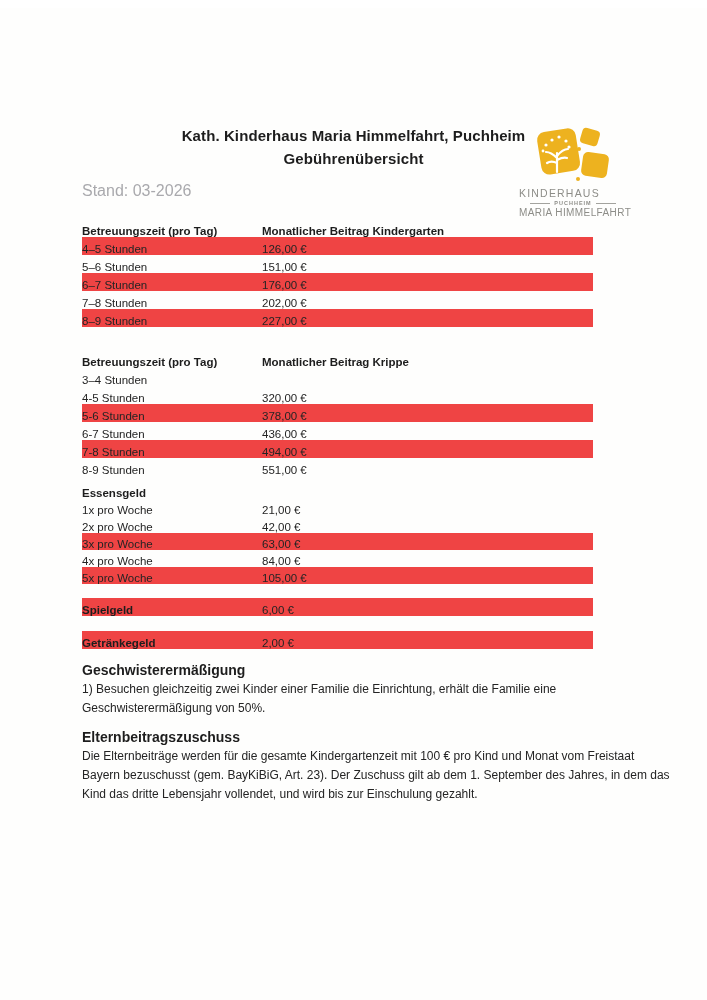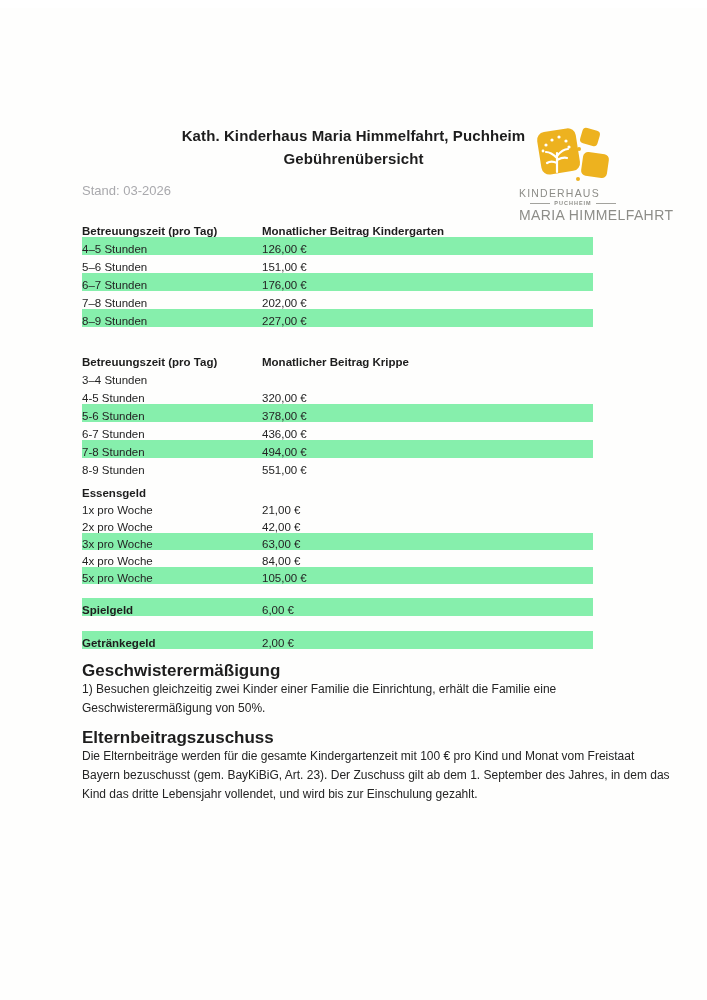--- a/index.html
+++ b/index.html
@@ -10,42 +10,42 @@
     font-family:"Liberation Sans", sans-serif; color:#222222;
   }
   
   .doc-title {
     position:absolute; top:116px; left:0; right:0;
     text-align:center; font-weight:bold; font-size:15px; line-height:23px;
     color:#1d1d1d; letter-spacing:0.1px;
   }
   .stand {
     position:absolute; left:82px; top:175px;
-    font-size:13px; line-height:16px; color:#a9a9ad;
+    font-size:16px; line-height:16px; color:#a9a9ad;
   }
   
   .logo { position:absolute; left:519px; top:116px; width:108px; text-align:left; }
   .logo svg { display:block; margin:0 auto; }
   .logo-name1 { font-size:10.5px; letter-spacing:1.2px; color:#8d8d88; margin-top:1px; }
   .logo-sub { display:flex; align-items:center; justify-content:center; gap:4px; margin-top:1px; }
   .logo-sub .ln { height:1px; width:20px; background:#a3a39e; }
   .logo-sub .txt { font-size:5.5px; letter-spacing:1px; color:#8d8d88; font-weight:bold; }
-  .logo-name2 { font-size:14px; letter-spacing:0.4px; color:#8d8d88; margin-top:1px; white-space:nowrap; }
+  .logo-name2 { font-size:10px; letter-spacing:0.4px; color:#8d8d88; margin-top:1px; white-space:nowrap; }
   
   .fee-table { position:absolute; left:82px; width:511px; }
   .row { display:flex; height:18px; align-items:flex-end; font-size:11.5px; color:#242424; }
   .h17 .row { height:17px; }
   .row.header { font-weight:bold; color:#1d1d1d; }
-  .row.striped { background:#86efac; }
+  .row.striped { background:#ef4444; }
   .row .c1 { width:180px; flex:0 0 180px; }
   .row .c2 { flex:1; }
   .row .bold { font-weight:bold; color:#1d1d1d; }
   
   .text-section { position:absolute; left:82px; width:560px; }
-  .section-heading { font-weight:bold; font-size:17px; line-height:19px; color:#1d1d1d; }
+  .section-heading { font-weight:bold; font-size:14px; line-height:19px; color:#1d1d1d; }
   .para-line { font-size:12px; line-height:19px; color:#242424; white-space:nowrap; }
 </style>
 </head>
 <body>
 
 <div class="page">
 
   <div class="doc-title">
     <div>Kath. Kinderhaus Maria Himmelfahrt, Puchheim</div>
     <div>Gebührenübersicht</div>

